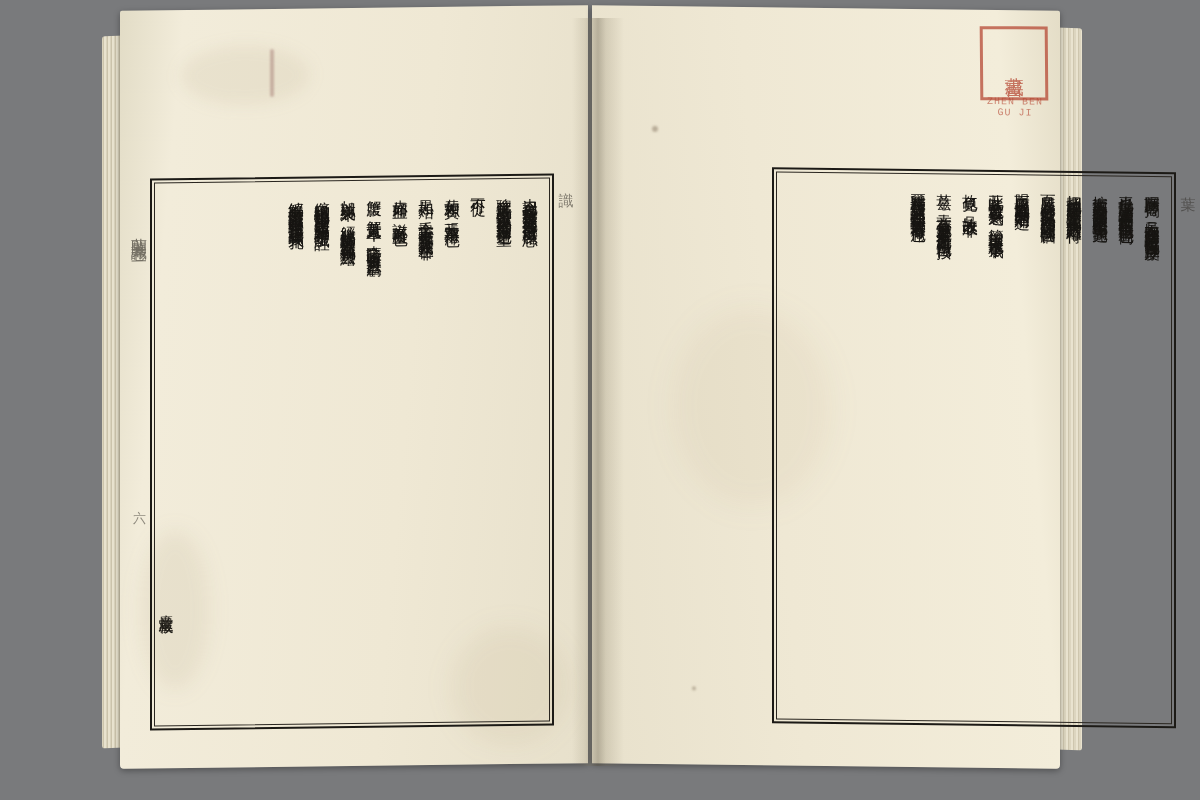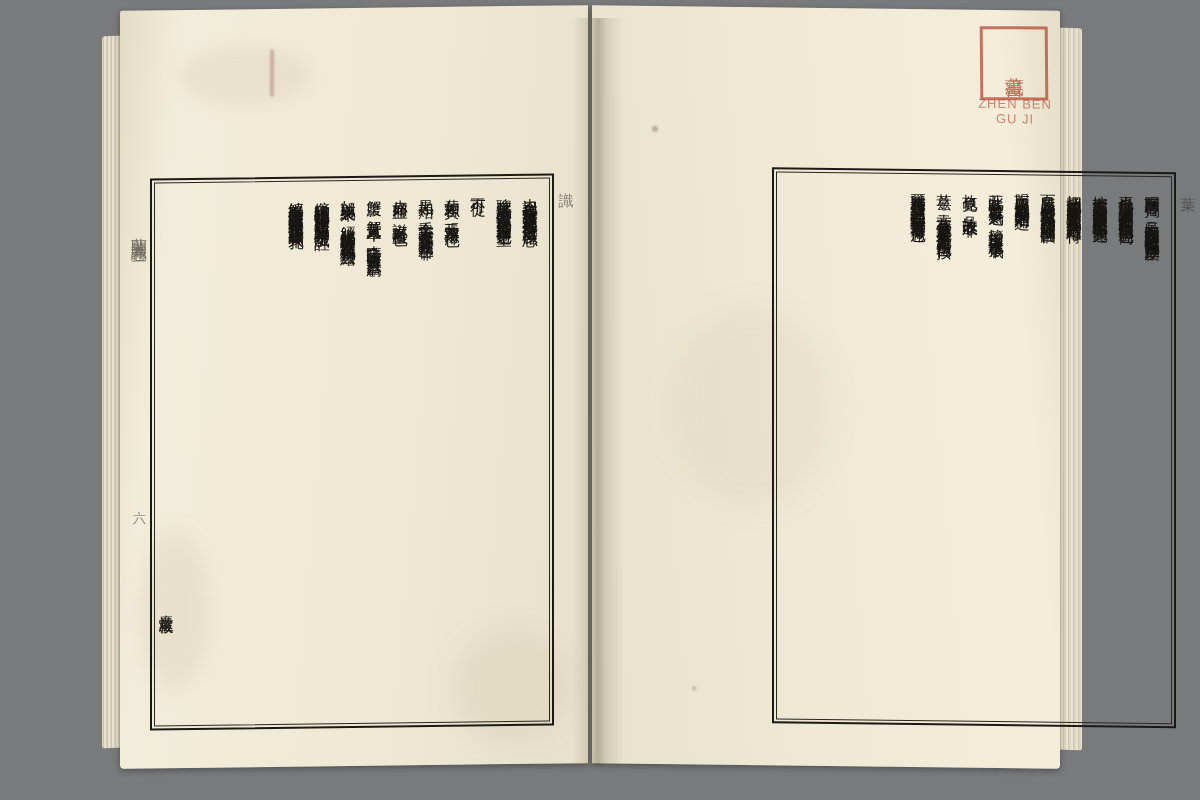--- a/index.html
+++ b/index.html
@@ -200,24 +200,24 @@
     opacity: 0.72;
     transform: rotate(-0.5deg);
   }
   .seal-sub {
     position: absolute;
     left: 386px;
     top: 86px;
     width: 74px;
     text-align: center;
     color: #b4432f;
-    font-size: 13px;
+    font-size: 10px;
     letter-spacing: 1px;
     opacity: 0.62;
-    font-family: Liberation Sans, sans-serif;
+    font-family: Liberation Mono, monospace;
   }
   .colophon {
     position: absolute;
     left: 36px;
     top: 592px;
     writing-mode: vertical-rl;
     text-orientation: upright;
     font-family: "DejaVu Serif", "Liberation Serif", serif;
     font-size: 14.5px;
     letter-spacing: 2px;

